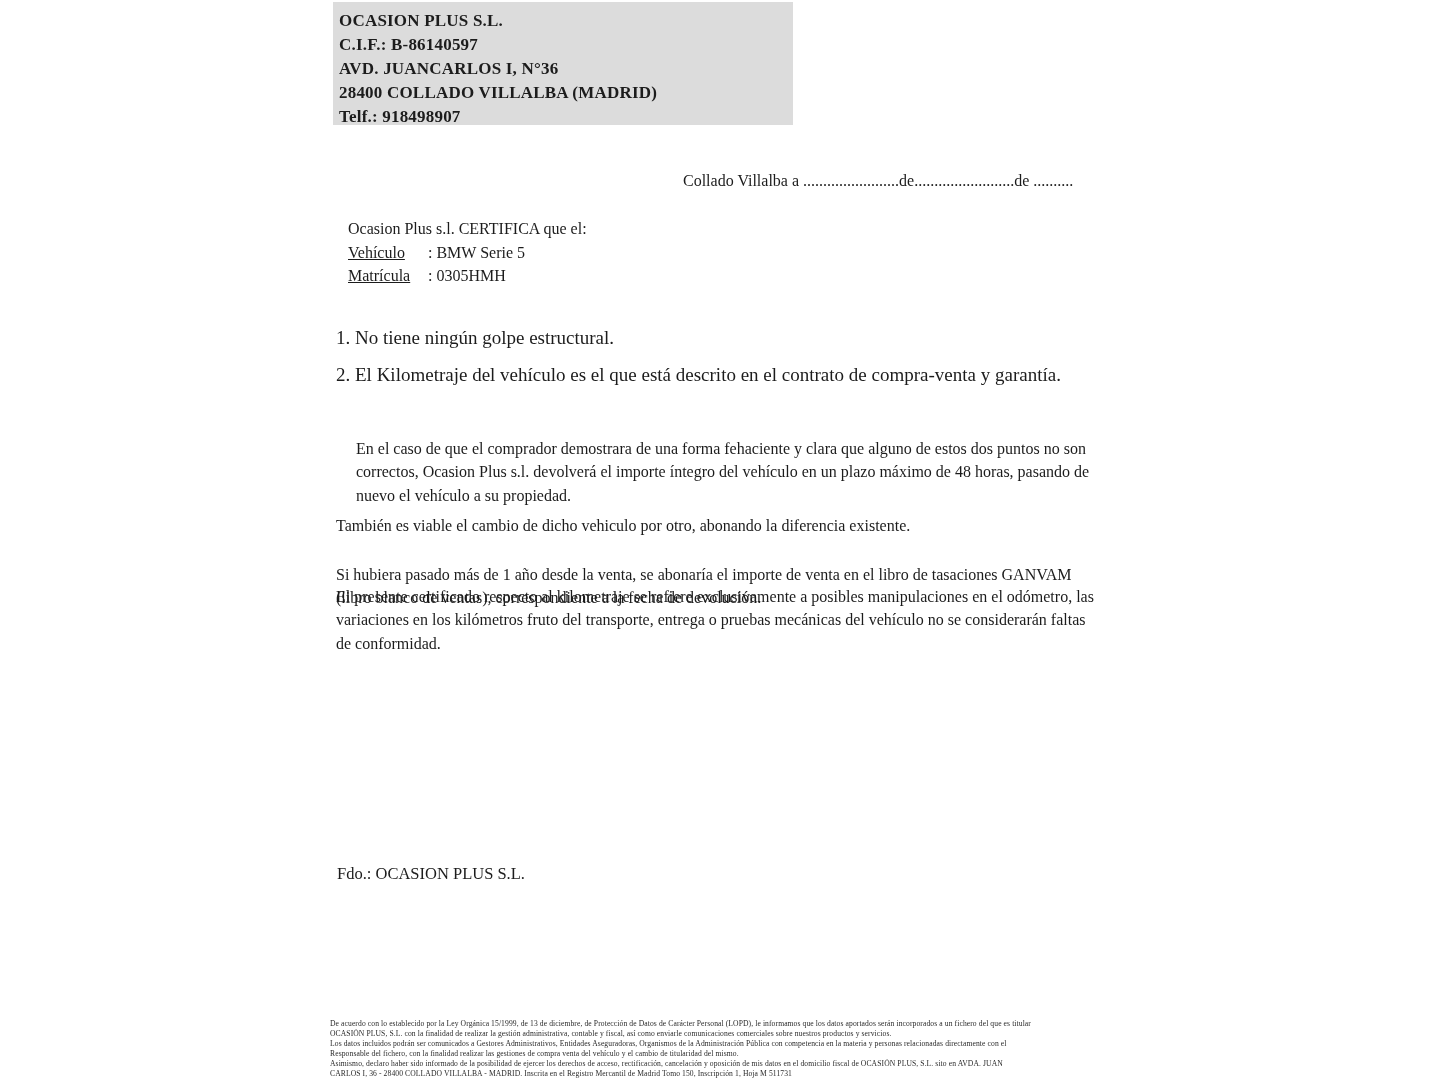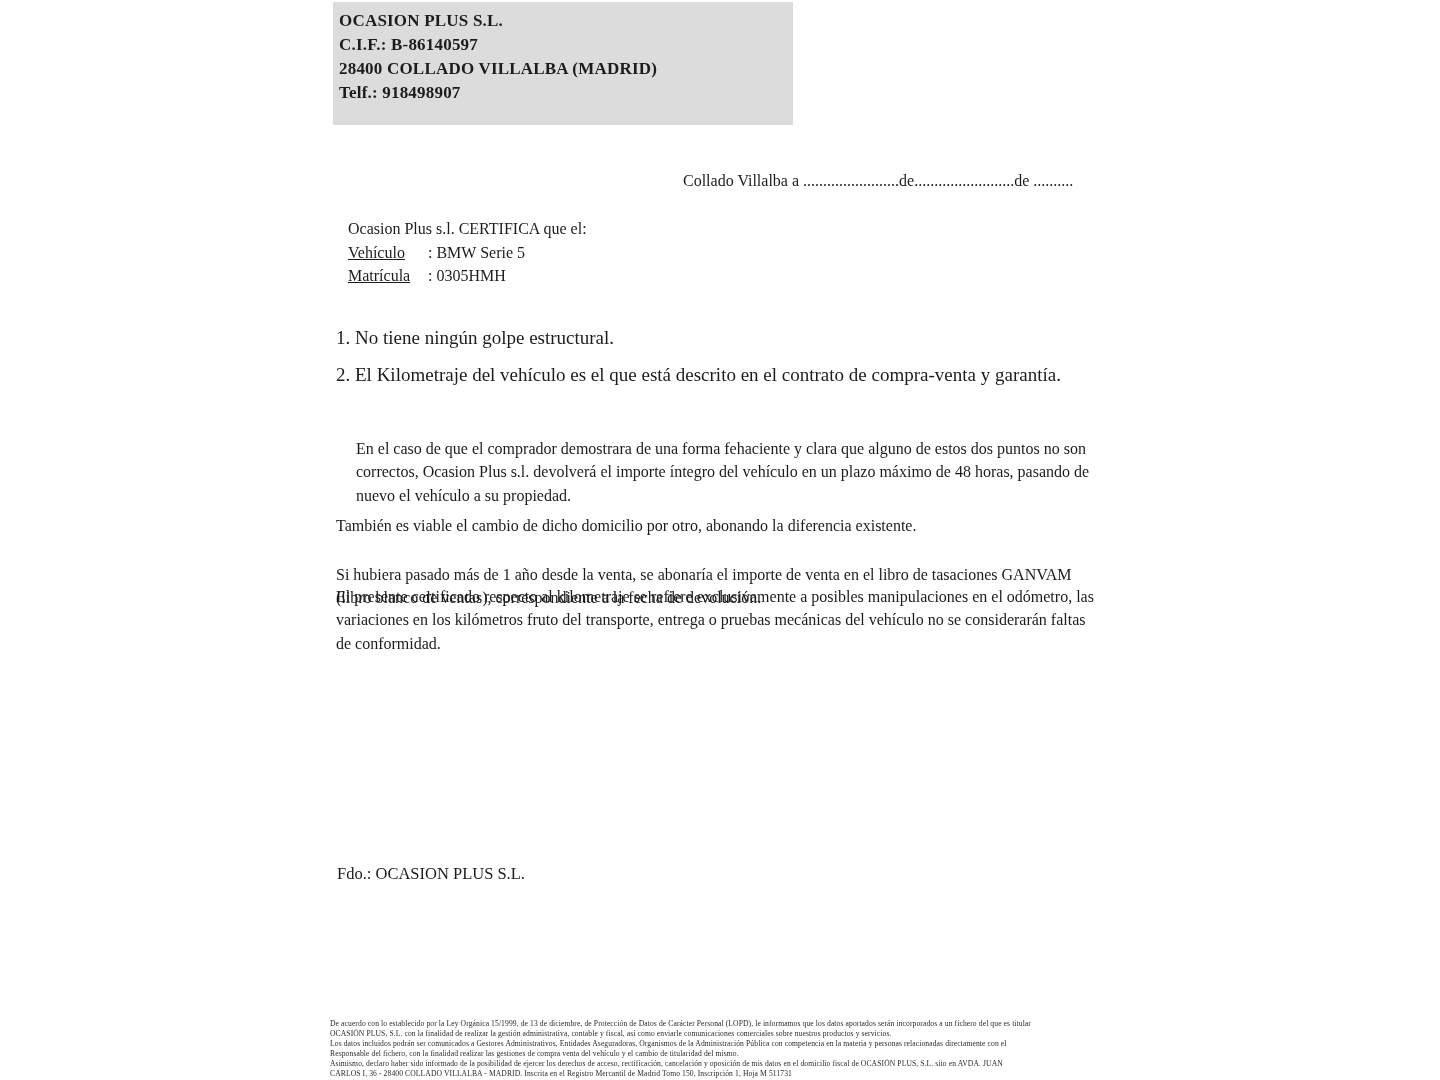--- a/index.html
+++ b/index.html
@@ -73,41 +73,42 @@
   .footer div { white-space: nowrap; overflow: hidden; }
 </style>
 </head>
 <body>
 
 <div class="page">
 
   <div class="header-box">
     <div>OCASION PLUS S.L.</div>
     <div>C.I.F.: B-86140597</div>
+    <div>AVD. JUANCARLOS I, N°36</div>
     <div>28400 COLLADO VILLALBA (MADRID)</div>
     <div>Telf.: 918498907</div>
   </div>
 
   <div class="date-line">Collado Villalba a ........................de.........................de ..........</div>
 
   <div class="certifica">
     <div>Ocasion Plus s.l. CERTIFICA que el:</div>
     <div>
       <span class="label-cell"><span class="u">Vehículo</span></span><span>: BMW Serie 5</span>
     </div>
     <div>
       <span class="label-cell"><span class="u">Matrícula</span></span><span>: 0305HMH</span>
     </div>
   </div>
 
   <div class="item item-1">1. No tiene ningún golpe estructural.</div>
   <div class="item item-2">2. El Kilometraje del vehículo es el que está descrito en el contrato de compra-venta y garantía.</div>
 
   <div class="para para-1">En el caso de que el comprador demostrara de una forma fehaciente y clara que alguno de estos dos puntos no son correctos, Ocasion Plus s.l. devolverá el importe íntegro del vehículo en un plazo máximo de 48 horas, pasando de nuevo el vehículo a su propiedad.</div>
-  <div class="para para-2">También es viable el cambio de dicho domicilio por otro, abonando la diferencia existente.</div>
+  <div class="para para-2">También es viable el cambio de dicho vehiculo por otro, abonando la diferencia existente.</div>
   <div class="para para-3">Si hubiera pasado más de 1 año desde la venta, se abonaría el importe de venta en el libro de tasaciones GANVAM (libro blanco de ventas), correspondiente a la fecha de devolución.</div>
   <div class="para para-4">El presente certificado respecto al kilometraje se refiere exclusivamente a posibles manipulaciones en el odómetro, las variaciones en los kilómetros fruto del transporte, entrega o pruebas mecánicas del vehículo no se considerarán faltas de conformidad.</div>
 
   <div class="signature">Fdo.: OCASION PLUS S.L.</div>
 
   <div class="footer">
     <div>De acuerdo con lo establecido por la Ley Orgánica 15/1999, de 13 de diciembre, de Protección de Datos de Carácter Personal (LOPD), le informamos que los datos aportados serán incorporados a un fichero del que es titular</div>
     <div>OCASIÓN PLUS, S.L. con la finalidad de realizar la gestión administrativa, contable y fiscal, así como enviarle comunicaciones comerciales sobre nuestros productos y servicios.</div>
     <div>Los datos incluidos podrán ser comunicados a Gestores Administrativos, Entidades Aseguradoras, Organismos de la Administración Pública con competencia en la materia y personas relacionadas directamente con el</div>
     <div>Responsable del fichero, con la finalidad realizar las gestiones de compra venta del vehículo y el cambio de titularidad del mismo.</div>

